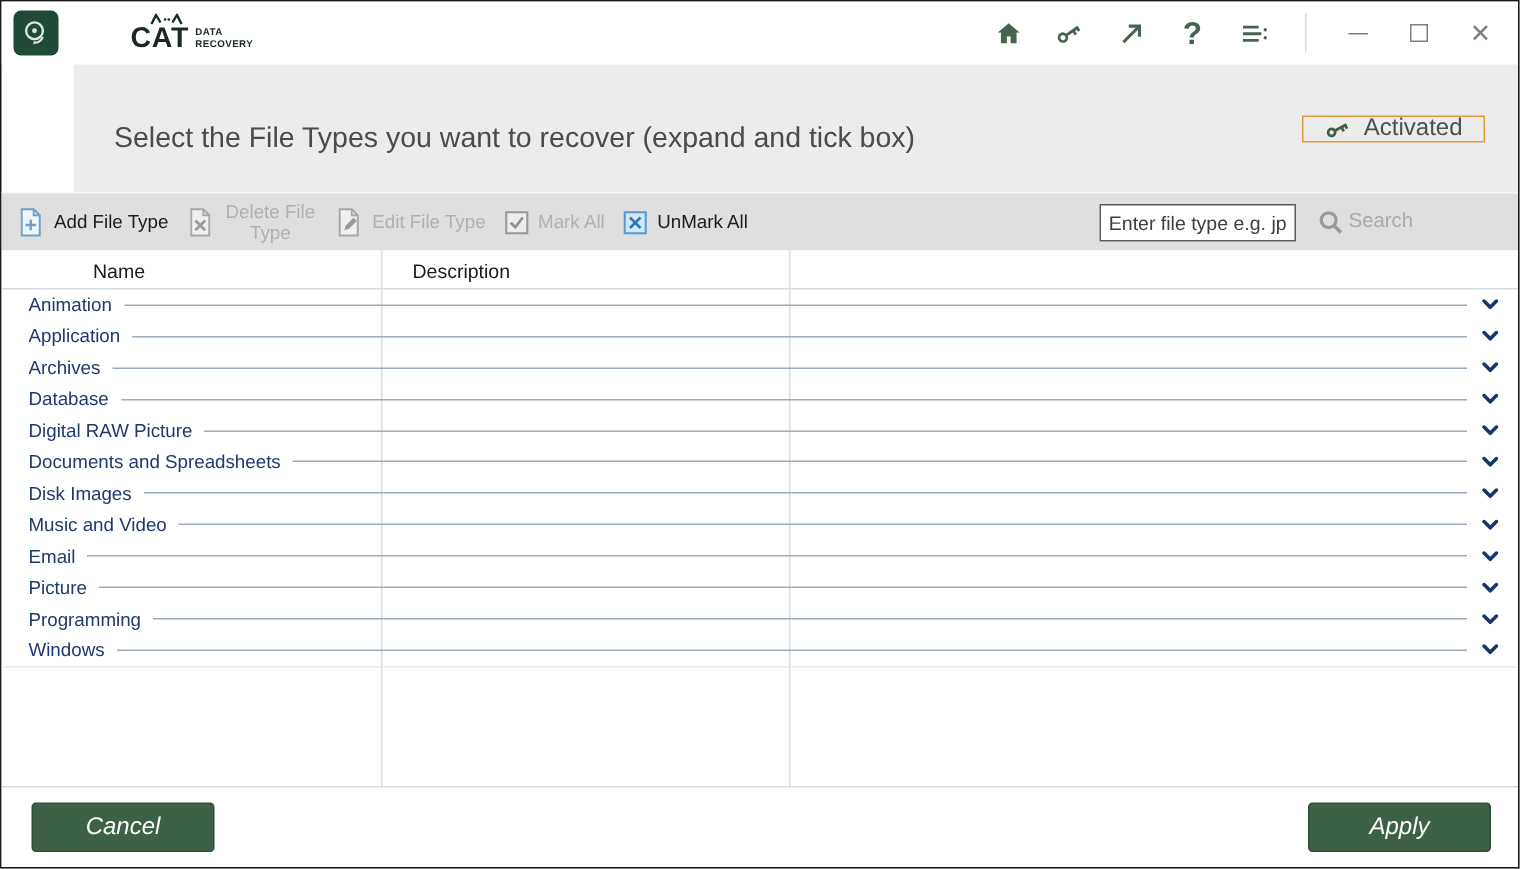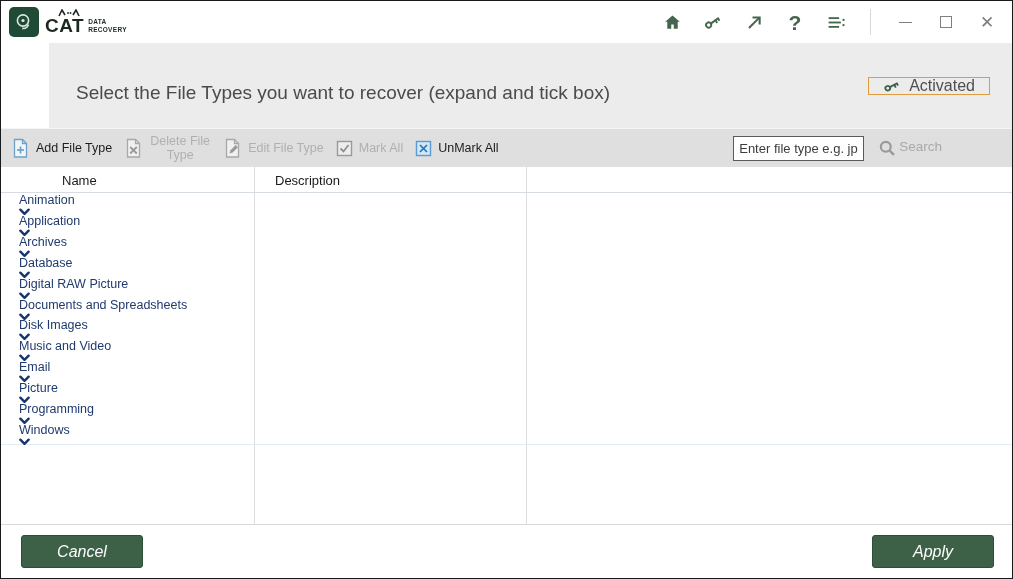--- a/index.html
+++ b/index.html
@@ -5,21 +5,21 @@
   * { margin:0; padding:0; box-sizing:border-box; }
   html,body { background:#555; }
   body { font-family:"Liberation Sans","DejaVu Sans",sans-serif; }
   .window{
     width:1013px; height:579px; background:#fff;
     border:1px solid #1a1a1a; position:relative; overflow:hidden;
   }
 
   
   .titlebar{ height:42px; background:#ffffff; display:flex; align-items:center; padding:0 14px 0 8px; }
-  .logo{ display:flex; align-items:center; }
+  .logo{ display:flex; align-items:center;gap:42px; }
   .logo-mark{ width:30px; height:30px; background:#1f4a35; border-radius:5px; display:flex; align-items:center; justify-content:center; }
   .logo-textblock{ display:flex; align-items:center; margin-left:6px; }
   .brand{ position:relative; font-size:19px; font-weight:800; color:#1b2a20; letter-spacing:.5px; line-height:1; padding-top:6px; }
   .ears{ position:absolute; top:-1px; left:13px; }
   .logo-sub{ margin-left:4px; padding-top:7px; font-size:6.5px; font-weight:700; color:#1b2a20; line-height:1.15; letter-spacing:.3px; }
   .tb-icons{ margin-left:auto; display:flex; align-items:center; gap:19px; }
   .tb-icon{ width:22px; height:22px; display:flex; align-items:center; justify-content:center; cursor:pointer; }
   .qmark{ font-size:21px; font-weight:700; color:#45654e; line-height:1; }
   .tb-sep{ width:1px; height:26px; background:#d8d8d8; margin:0 4px; }
   .win-btn{ width:22px; height:22px; display:flex; align-items:center; justify-content:center; color:#7f7f7f; cursor:pointer; }
@@ -50,21 +50,21 @@
   
   .main{ position:relative; height:357px; background:#fff; }
   .col-divider{ position:absolute; top:0; bottom:0; width:1px; background:#dedede; }
   .col-divider.c1{ left:253px; }
   .col-divider.c2{ left:525px; }
   .thead{ position:relative; z-index:1; height:26px; border-bottom:1px solid #d6dce2; }
   .thead .th{ position:absolute; top:6px; font-size:13px; color:#1a1a1a; }
   .th-name{ left:14px;margin-left:47px; }
   .th-desc{ left:274px; }
   .tbody{ position:relative; z-index:1; border-bottom:1px solid #e3ecf3; }
-  .trow{ height:20.92px; display:flex; align-items:flex-start; padding:0 13px 0 18px; cursor:pointer;flex-direction:column; }
+  .trow{ height:20.92px; display:flex; align-items:center; padding:0 13px 0 18px; cursor:pointer; }
   .row-label{ font-size:12.5px; color:#1f3a6e; white-space:nowrap; }
   .row-rule{ flex:1; height:0; border-top:1px solid #9cabbb; margin:0 10px 0 8px; }
   .chev{ flex:0 0 auto; display:block; }
 
   
   .footer{ height:54px; background:#fff; border-top:1px solid #d9d9d9; display:flex; align-items:center;
     justify-content:space-between; padding:0 18px 0 20px; }
   .btn{ width:122px; height:33px; background:#3d6147; border:1px solid #2e4d39; border-radius:3px;
     color:#fbfbfb; font-size:16px; font-family:"Liberation Sans","DejaVu Sans",sans-serif; cursor:pointer;font-style:italic; }
 </style>

